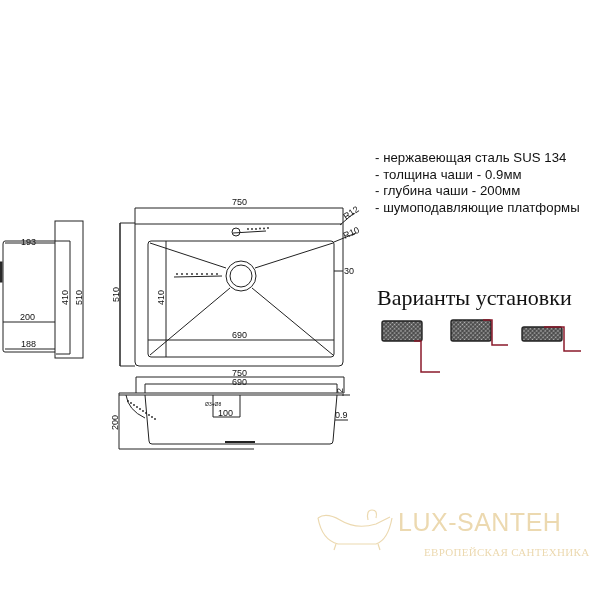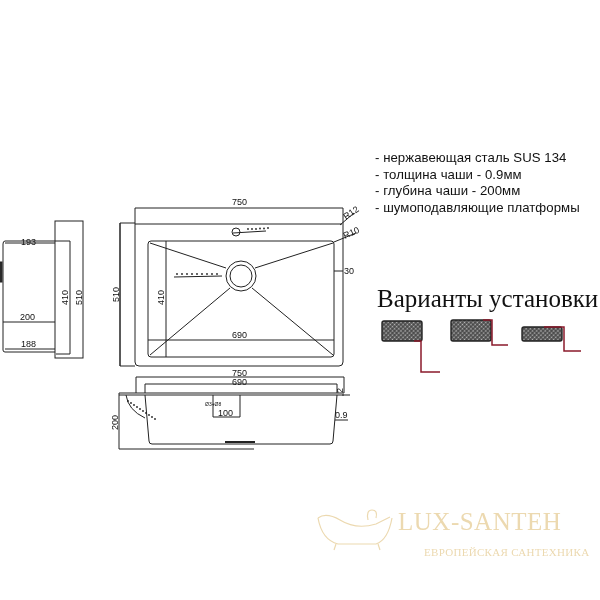--- a/index.html
+++ b/index.html
@@ -1,23 +1,23 @@
 <!DOCTYPE html>
 <html><head>
   <meta charset="utf-8">
   <style>
     html, body { margin: 0; padding: 0; background: #ffffff; }
     body { width: 600px; height: 600px; position: relative; overflow: hidden; font-family: "Liberation Sans", sans-serif; }
     #drawing { position: absolute; left: 0; top: 0; width: 600px; height: 600px; }
     .specs { position: absolute; left: 375px; top: 150px; font-family: "Liberation Sans", sans-serif; font-size: 13.2px; line-height: 16.6px; color: #111; white-space: nowrap; }
     .specs div { letter-spacing: 0.05px; }
-    .install-title { position: absolute; left: 377px; top: 285px; font-family: "Liberation Serif", serif; font-size: 25px; color: #111; white-space: nowrap; }
+    .install-title { position: absolute; left: 377px; top: 285px; font-family: "Liberation Serif", serif; font-size: 22px; color: #111; white-space: nowrap; }
     .dim { font-family: "Liberation Sans", sans-serif; font-size: 9px; fill: #111; }
     .dim-s { font-family: "Liberation Sans", sans-serif; font-size: 5px; fill: #111; }
-    .logo-main { position: absolute; left: 398px; top: 508px; font-family: Liberation Serif, serif; font-size: 25px; color: #ecd9b0; letter-spacing: 0.5px; white-space: nowrap; }
+    .logo-main { position: absolute; left: 398px; top: 508px; font-family: Liberation Sans, sans-serif; font-size: 25px; color: #ecd9b0; letter-spacing: 0.5px; white-space: nowrap; }
     .logo-sub { position: absolute; left: 424px; top: 546px; font-family: "Liberation Serif", serif; font-size: 11px; color: #ecd9b0; letter-spacing: 0.3px; white-space: nowrap; }
   </style>
 </head>
 <body>
 
 <svg id="drawing" viewBox="0 0 600 600" width="600" height="600" xmlns="http://www.w3.org/2000/svg">
   <g stroke="#222" stroke-width="1" fill="none">
 
     <g>
       <rect x="55" y="221" width="28" height="137"></rect>

